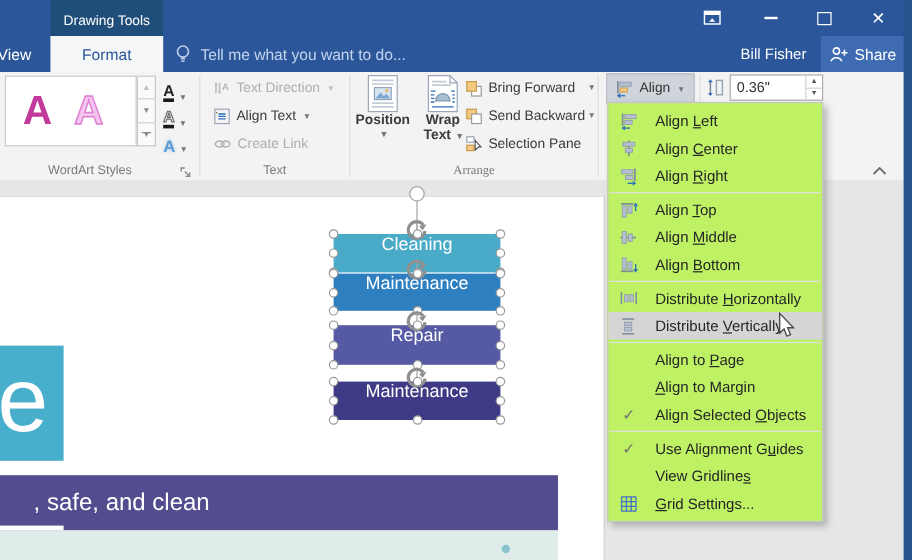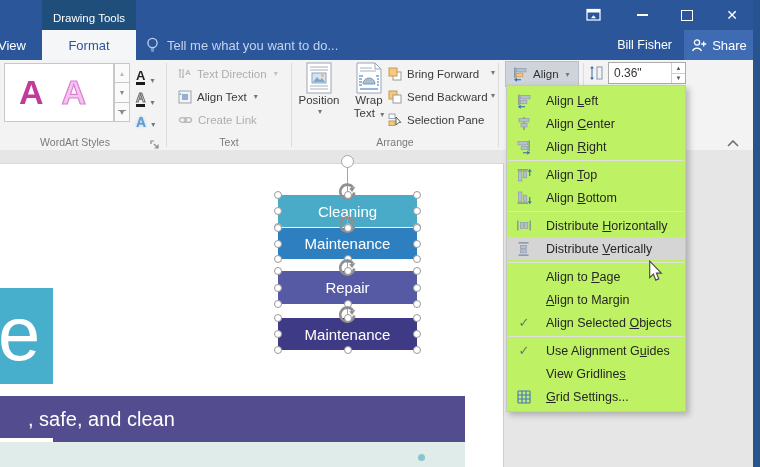--- a/index.html
+++ b/index.html
@@ -37,42 +37,42 @@
   .wa-a1{font-size:34px;font-weight:bold;color:#c23a9b;}
   .wa-a2{font-size:34px;font-weight:bold;color:#f4c4ee;-webkit-text-stroke:1.2px #dd7fd3;}
   #gal-scroll{left:114px;top:3px;width:16px;height:59px;display:flex;flex-direction:column;}
   #gal-scroll div{flex:1;border:1px solid #c8c8c8;border-top:none;background:#fafafa;
     display:flex;align-items:center;justify-content:center;font-size:7px;color:#8a8a8a;}
   #gal-scroll div:first-child{border-top:1px solid #c8c8c8;}
   .waBtn{position:absolute;left:136px;width:30px;height:21px;display:flex;align-items:flex-end;gap:3px;padding-top:1px;}
   .fillA{font-size:13px;font-weight:bold;color:#1f1f1f;line-height:12px;border-bottom:3px solid #1a1a1a;}
   .outlA{font-size:13px;font-weight:bold;color:#fff;-webkit-text-stroke:1px #6a6a6a;line-height:12px;border-bottom:3px solid #1a1a1a;}
   .glowA{font-size:14px;font-weight:bold;color:#5b9bd5;text-shadow:0 0 3px #9cc3e5;line-height:14px;}
-  .bigbtn{position:absolute;top:2px;width:46px;height:82px;display:flex;flex-direction:column;align-items:center;font-size:11.5px;color:#3b3b3b;}
+  .bigbtn{position:absolute;top:2px;width:46px;height:82px;display:flex;flex-direction:column;align-items:center;font-size:11.5px;color:#3b3b3b;font-weight:bold;}
   .bigbtn .lbl{line-height:13px;text-align:center;}
   #align-btn{left:505px;top:1px;width:74px;height:26px;background:#cfd4da;border:1px solid #b9bfc6;
     box-sizing:border-box;display:flex;align-items:center;gap:5px;padding-left:6px;font-size:11.5px;color:#333;}
   #h-field{left:608px;top:2px;width:78px;height:22px;background:#fff;border:1px solid #ababab;box-sizing:border-box;
     font-size:12px;color:#333;display:flex;align-items:center;}
   #h-field .val{padding-left:5px;flex:1;}
   #spin{width:13px;height:100%;display:flex;flex-direction:column;border-left:1px solid #d0d0d0;}
   #spin div{flex:1;display:flex;align-items:center;justify-content:center;font-size:6px;color:#555;}
   #spin div:first-child{border-bottom:1px solid #d0d0d0;}
 
   
   #workspace{left:0;top:150px;width:760px;height:317px;background:#e6e6e6;}
   #page{position:absolute;left:0;top:13px;width:503px;height:304px;background:#fff;border-top:1px solid #d9d9d9;border-right:1px solid #cdcdcd;}
   #hero-box{position:absolute;left:0;top:124px;width:53px;height:96px;color:#fff;overflow:hidden;}
   #hero-box span{font-size:76px;font-weight:300;line-height:92px;margin-left:-2px;display:block;}
   #tagline-bar{position:absolute;left:0;top:232px;width:465px;height:46px;color:#fff;
     display:flex;align-items:center;font-size:20px;font-weight:300;padding-left:3px;box-sizing:border-box;}
   #tag-notch{position:absolute;left:0;top:274px;width:53px;height:4px;background:#fff;}
   #footer-strip{position:absolute;left:0;top:278px;width:465px;height:26px;}
   #footer-dot{position:absolute;left:418px;top:290px;width:7px;height:7px;border-radius:50%;background:#8ac5cd;}
-  .doc-shape{position:absolute;display:flex;align-items:center;justify-content:center;color:#fff;font-size:15px;}
+  .doc-shape{position:absolute;display:flex;justify-content:center;color:#fff;font-size:15px;}
   .handle{position:absolute;width:8px;height:8px;border-radius:50%;background:#fff;border:1px solid #9a9a9a;box-sizing:border-box;}
   .stem{position:absolute;width:1px;background:#a6a6a6;}
   #top-stem{position:absolute;left:347px;top:3px;width:1px;height:28px;background:#a6a6a6;}
   #top-rot-circle{position:absolute;left:341px;top:-9px;width:13px;height:13px;border-radius:50%;
     border:1.5px solid #a6a6a6;background:#fff;box-sizing:border-box;}
 
   
   #align-menu{left:506px;top:85px;width:180px;background:#bef264;border:1px solid #c6c6c6;box-sizing:border-box;
     padding:3px 0;box-shadow:3px 3px 6px rgba(0,0,0,.25);z-index:50;}
   .mrow{height:23px;display:flex;align-items:center;padding-left:9px;font-size:12.5px;color:#262626;cursor:default;}
@@ -236,21 +236,21 @@
     </div>
     <span class="abs dd" style="left:489px;top:31px;">▾</span>
     <div class="rowitem" style="left:388px;top:49px;">
       <svg width="14" height="14" viewBox="0 0 14 14">
         <rect x="1" y="1" width="6" height="4.5" fill="#fff" stroke="#9aa5b5"></rect>
         <rect x="1" y="8" width="6" height="4.5" fill="#f5c97e" stroke="#c89a4e"></rect>
         <path d="M8 4 l0 8 3-2.6 1.8 0 z" fill="#fff" stroke="#4a4a4a" stroke-width="0.9"></path>
       </svg>
       <span>Selection Pane</span>
     </div>
-    <div class="grplabel" style="left:292px;width:206px;">Arrange</div>
+    <div class="grplabel" style="left:292px;width:206px;font-family:Liberation Serif, serif;">Arrange</div>
     <div class="vsep" style="left:498px;"></div>
 
     <div id="align-btn" class="abs">
       <svg width="16" height="16" viewBox="0 0 16 16">
         <rect x="2.2" y="1.5" width="1.4" height="10.5" fill="#7e8aa0"></rect>
         <rect x="4.6" y="2.5" width="9.4" height="3.4" fill="#b6bfd0" stroke="#8e9ab0" stroke-width="0.7"></rect>
         <rect x="4.6" y="7.3" width="6.2" height="3.4" fill="#f5c97e" stroke="#c89a4e" stroke-width="0.7"></rect>
         <path d="M2 13.7 l3 -2.1 v4.2 z" fill="#2e6fbe"></path>
         <rect x="5" y="13.2" width="4" height="1.1" fill="#2e6fbe"></rect>
       </svg>
@@ -407,20 +407,30 @@
             <rect x="7.3" y="4.6" width="3.4" height="6.2" fill="#b6bfd0" stroke="#8e9ab0" stroke-width="0.7"></rect>
             <path d="M13.7 1.8 l-2 3 h4 z" fill="#2e6fbe"></path>
             <rect x="13.2" y="4.8" width="1.1" height="4.2" fill="#2e6fbe"></rect>
           </svg>
         </span>
         <span>Align <u>T</u>op</span>
       </div>
       <div class="mrow">
         <span class="mi">
           <svg width="16" height="16" viewBox="0 0 16 16">
+            <rect x="1" y="7.3" width="13" height="1.4" fill="#7e8aa0"></rect>
+            <rect x="2.5" y="3" width="3.4" height="10" fill="#b6bfd0" stroke="#8e9ab0" stroke-width="0.7"></rect>
+            <rect x="7.5" y="5" width="3.4" height="6" fill="#b6bfd0" stroke="#8e9ab0" stroke-width="0.7"></rect>
+          </svg>
+        </span>
+        <span>Align <u>M</u>iddle</span>
+      </div>
+      <div class="mrow">
+        <span class="mi">
+          <svg width="16" height="16" viewBox="0 0 16 16">
             <rect x="1.5" y="12.4" width="10.5" height="1.4" fill="#7e8aa0"></rect>
             <rect x="2.5" y="2" width="3.4" height="9.4" fill="#b6bfd0" stroke="#8e9ab0" stroke-width="0.7"></rect>
             <rect x="7.3" y="5.2" width="3.4" height="6.2" fill="#b6bfd0" stroke="#8e9ab0" stroke-width="0.7"></rect>
             <path d="M13.7 14.2 l-2 -3 h4 z" fill="#2e6fbe"></path>
             <rect x="13.2" y="7" width="1.1" height="4.2" fill="#2e6fbe"></rect>
           </svg>
         </span>
         <span>Align <u>B</u>ottom</span>
       </div>
       <div class="msep"></div>

